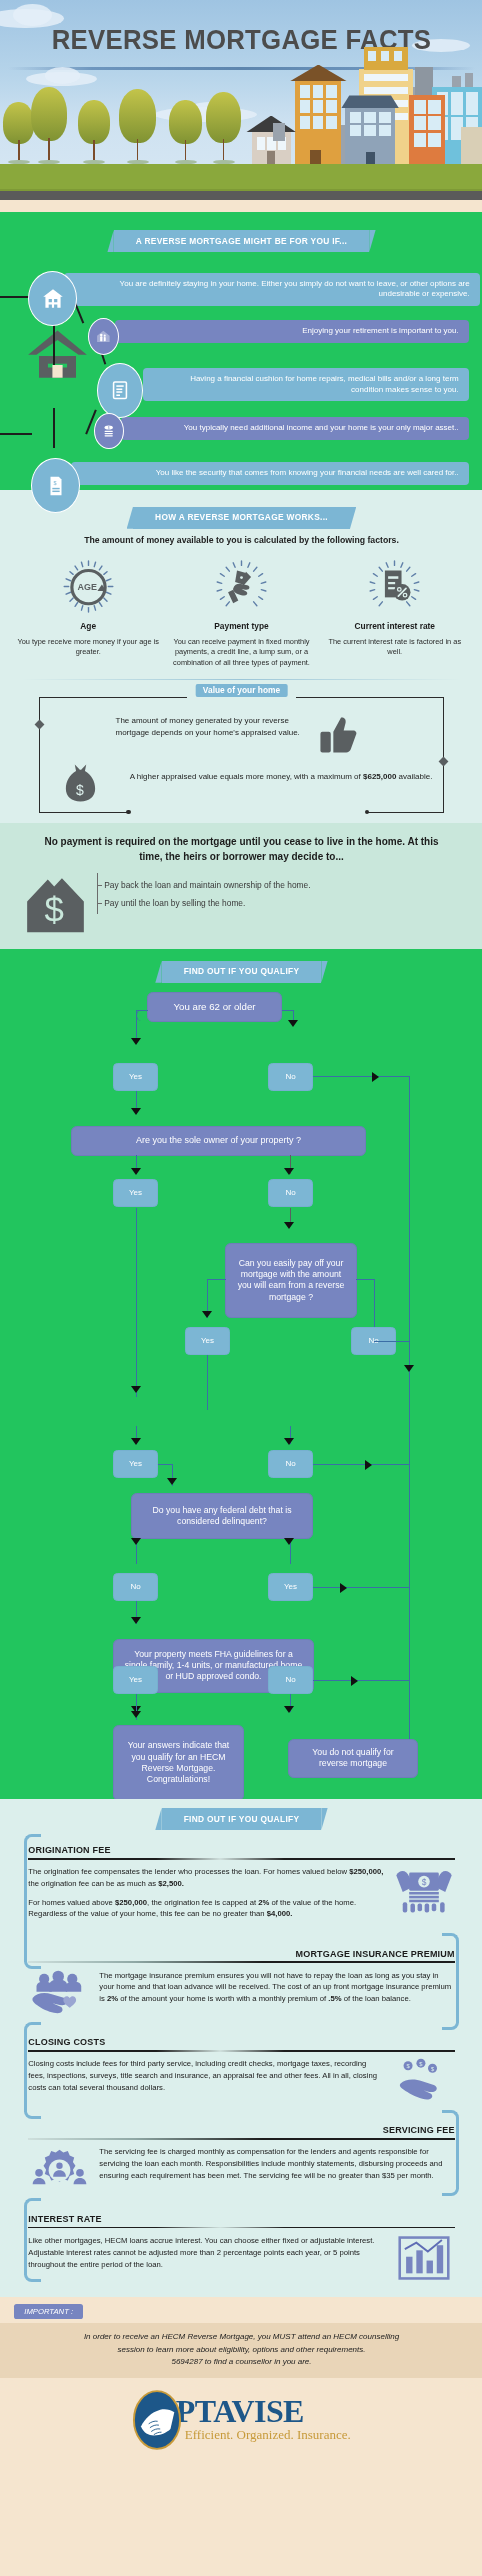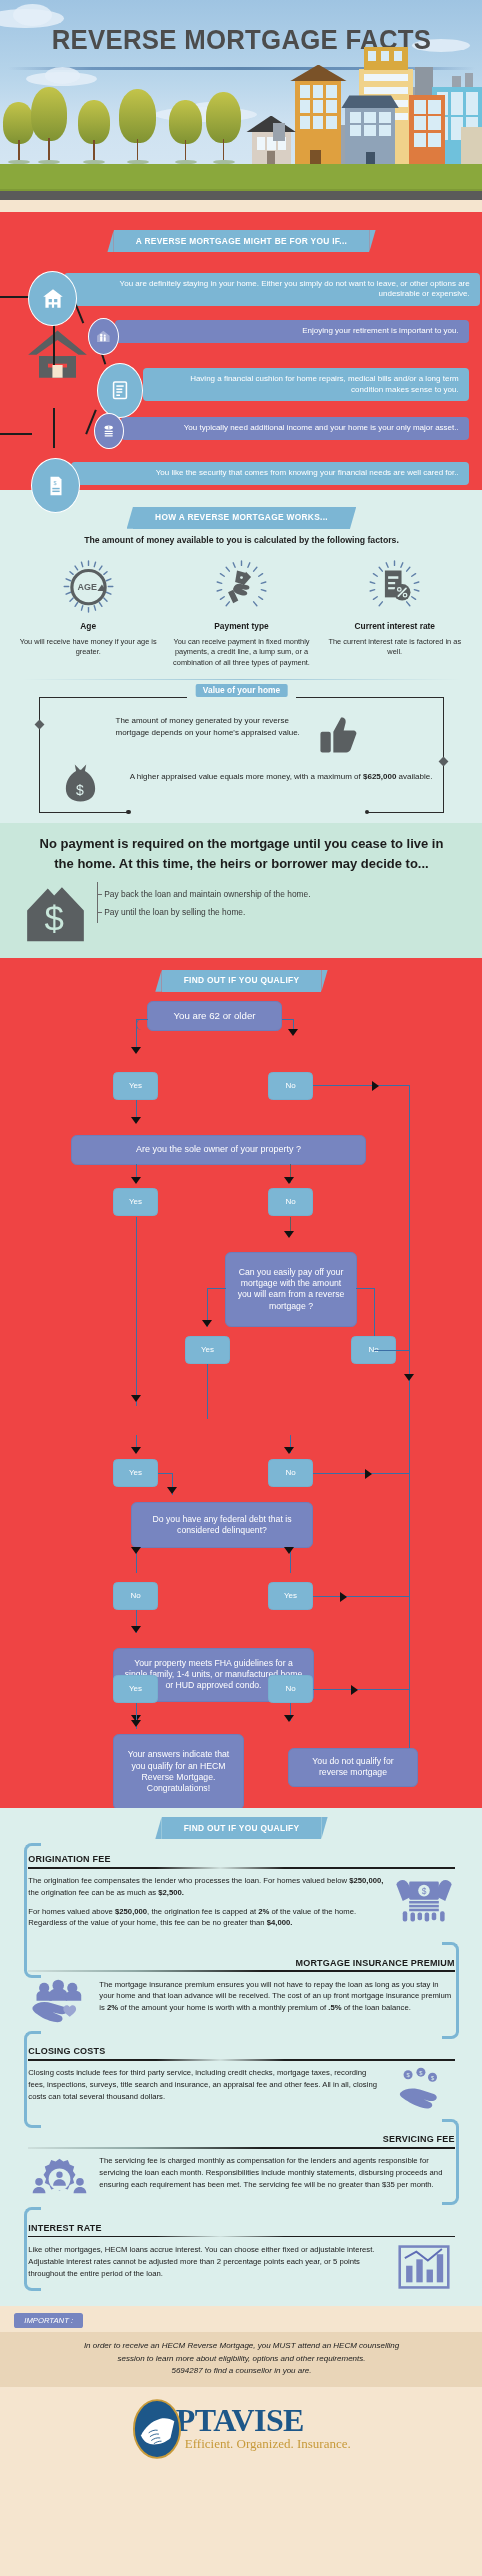--- a/index.html
+++ b/index.html
@@ -59,21 +59,21 @@
   .bldg { position: absolute; bottom: 48px; }
   .win-grid { display: grid; gap: 2.6px; padding: 4.5px; }
   .win { background: #d8ecf6; }
 
   .tree { position: absolute; bottom: 48px; }
   .tree .crown { border-radius: 48% 48% 42% 42%; background: linear-gradient(180deg,#c3c44a,#7f9233); }
   .tree .trunk { width: 1.9px; background: #7a4b2a; margin: -3.9px auto 0; }
   .tree .shadow { width: 22px; height: 4.5px; background: rgba(110,140,60,.45); border-radius: 50%; margin: 0 auto; }
 
   
-  .band-cream { background: #ef4444; }
+  .band-cream { background: #22c55e; }
   .band-ice   { background: #dcefec; }
   .band-mint  { background: #c9e7db; }
 
   .banner-wrap { text-align: center; padding-top: 11.6px; }
   .banner {
     display: inline-block;
     background: #7cb6d4;
     color: #fff;
     font-weight: bold;
     font-size: 8.4px;
@@ -140,21 +140,21 @@
     position: absolute; top: -7px; left: 50%; transform: translateX(-50%);
     background: #7cb6d4; color: #fff; font-size: 8.4px; font-weight: bold;
     padding: 1.9px 7.7px; border-radius: 1.9px; white-space: nowrap; z-index: 2;
   }
   .vb-row { position: relative; display: flex; align-items: flex-start; padding: 9px 11.6px 2.6px; z-index: 2; }
   .vb-text { font-size: 8px; line-height: 1.45; color: #1f1f1f; flex: 1; }
   .vb-text.right { text-align: right; }
   .vb-icon { width: 59px; display:flex; align-items:center; justify-content:center; }
 
   .s3 { padding: 9px 0 11.6px; }
-  .s3-lead { text-align: center; font-weight: bold; font-size: 13px;
+  .s3-lead { text-align: center; font-weight: bold; font-size: 10px;
              line-height: 1.5; padding: 2.6px 35px 9px; color: #1c1c1c; }
   .s3-body { display: flex; align-items: flex-start; padding: 0 22px; }
   .s3-list { border-left: 1px solid #6b6b6b; padding: 2.6px 0 2.6px 0; margin-left: 3.9px; }
   .s3-list li { list-style: none; font-size: 8.4px; padding: 3.9px 0 3.9px 6.4px; position: relative; }
   .s3-list li::before { content:""; position:absolute; left:0; top:50%; width:4.5px; height:1px; background:#6b6b6b; }
 
   
   .flow { position: relative; height: 714px; }
   .node {
     position: absolute;
@@ -461,21 +461,21 @@
                 <line x1="22" y1="11" x2="26" y2="17"></line>
                   <line x1="32" y1="5" x2="34" y2="12"></line>
               </g>
             </g>
             <circle cx="43" cy="44" r="26" fill="none" stroke="#5a5f61" stroke-width="5"></circle>
             <text x="41" y="49" font-size="14" font-weight="bold" text-anchor="middle" fill="#5a5f61" font-family="Liberation Sans, sans-serif">AGE</text>
             <path d="M64 40 l7 10 -14 0 z" fill="#5a5f61"></path>
           </svg>
         </div>
         <h4>Age</h4>
-        <p>You will receive have money if your age is greater.</p>
+        <p>You type receive more money if your age is greater.</p>
       </div>
 
       <div class="col">
         <div class="icon-ring">
           <svg width="55" height="55" viewBox="0 0 86 86" aria-hidden="true">
             <g stroke="#5f7fa8" stroke-width="2.2" stroke-linecap="round">
               <line x1="43" y1="3" x2="43" y2="10"></line>
                 <line x1="56" y1="6" x2="53" y2="13"></line>
               <line x1="67" y1="13" x2="62" y2="19"></line>
                 <line x1="76" y1="23" x2="70" y2="27"></line>

